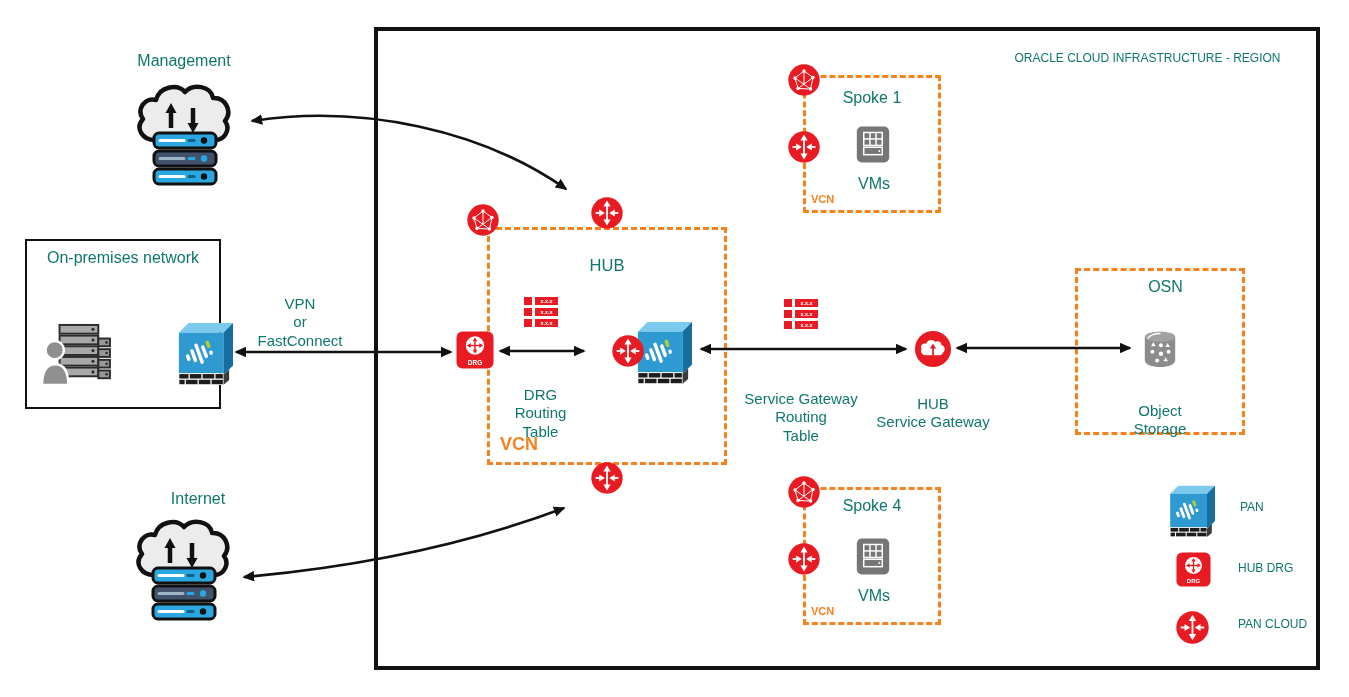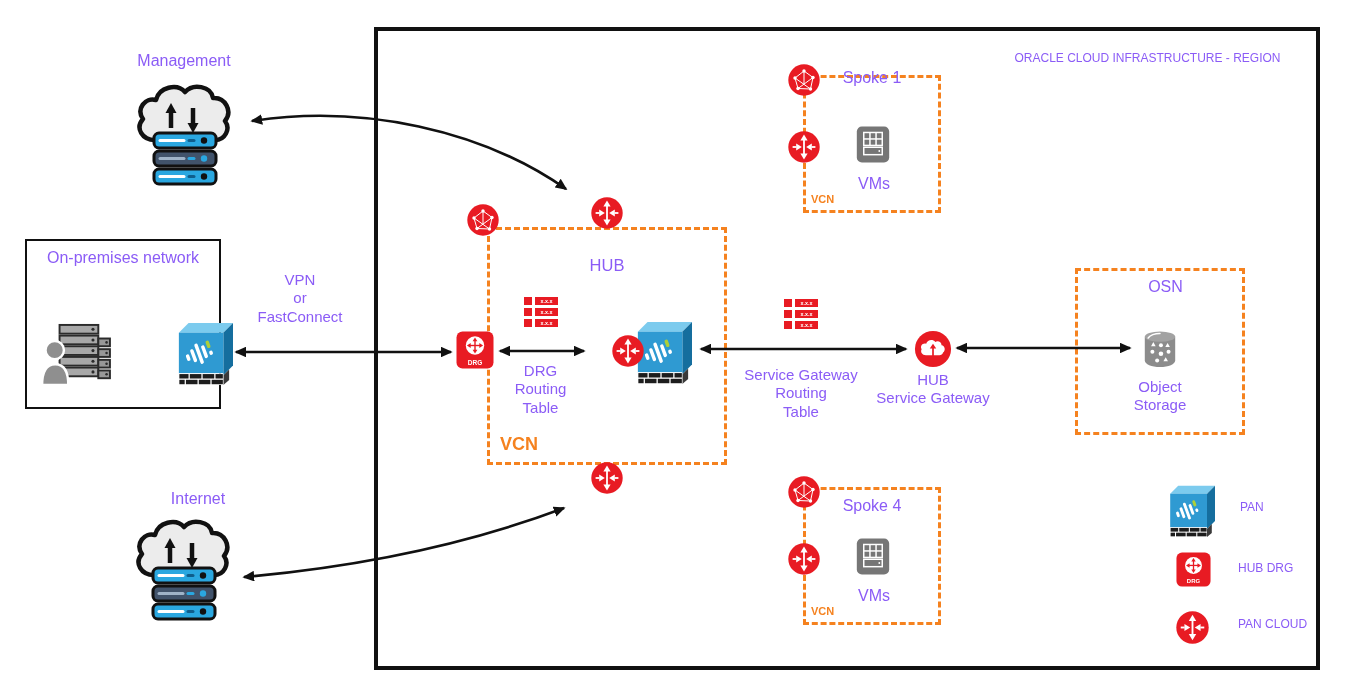--- a/index.html
+++ b/index.html
@@ -4,23 +4,23 @@
 <style>
   * { box-sizing: border-box; margin: 0; padding: 0; }
   body { background: #fff; font-family: "Liberation Sans", sans-serif; }
   .stage { position: relative; width: 1349px; height: 697px; background: #fff; overflow: hidden; }
   .layer-arrows { position: absolute; left: 0; top: 0; z-index: 5; pointer-events: none; }
   .arr { fill: none; stroke: #111; stroke-width: 2.6px;
          marker-start: url(#ah); marker-end: url(#ah); }
   .box-solid { position: absolute; border: 4px solid #111; background: transparent; z-index: 1; }
   .box-solid-thin { position: absolute; border: 2.5px solid #111; background: transparent; z-index: 1; }
   .box-dashed { position: absolute; border: 3px dashed #f5821f; background: transparent; z-index: 2; }
-  .lbl { position: absolute; color: #8b5cf6; z-index: 10; line-height: 1.22; }
+  .lbl { position: absolute; color: #0f766e; z-index: 10; line-height: 1.22; }
   .center { text-align: center; }
-  .pre { white-space: pre-line; }
+  .pre { white-space: pre-line; margin-top: 24px; }
   .t13 { font-size: 12px; }
   .t15 { font-size: 15px; }
   .t16 { font-size: 16px; }
   .t17 { font-size: 12px; }
   .vcn-big { font-size: 18px; font-weight: bold; color: #f5821f; }
   .vcn-small { font-size: 11px; font-weight: bold; color: #f5821f; }
   .ic { position: absolute; z-index: 10; overflow: visible; }
 </style>
 </head>
 <body>
@@ -189,21 +189,21 @@
   <div class="lbl t13" style="left:1000px; top:51px; width:295px; text-align:center;">ORACLE CLOUD INFRASTRUCTURE - REGION</div>
 
   <div class="box-solid-thin" style="left:25px; top:239px; width:196px; height:170px;"></div>
   <div class="lbl t16 center" style="left:28px; top:248px; width:190px;">On-premises network</div>
 
   <div class="box-dashed" style="left:487px; top:227px; width:240px; height:238px;"></div>
   <div class="lbl" style="left:487px; top:255px; width:240px; text-align:center; font-size:16.5px; font-weight:500;">HUB</div>
   <div class="lbl vcn-big" style="left:500px; top:434px;">VCN</div>
 
   <div class="box-dashed" style="left:803px; top:75px; width:138px; height:138px;"></div>
-  <div class="lbl t16" style="left:803px; top:68px; width:138px; text-align:center;">Spoke 1</div>
+  <div class="lbl t16" style="left:803px; top:88px; width:138px; text-align:center;">Spoke 1</div>
   <div class="lbl t16" style="left:840px; top:174px; width:68px; text-align:center;">VMs</div>
   <div class="lbl vcn-small" style="left:811px; top:193px;">VCN</div>
 
   <div class="box-dashed" style="left:803px; top:487px; width:138px; height:138px;"></div>
   <div class="lbl t16" style="left:803px; top:496px; width:138px; text-align:center;">Spoke 4</div>
   <div class="lbl t16" style="left:840px; top:586px; width:68px; text-align:center;">VMs</div>
   <div class="lbl vcn-small" style="left:811px; top:605px;">VCN</div>
 
   <div class="box-dashed" style="left:1075px; top:268px; width:170px; height:167px;"></div>
   <div class="lbl t16" style="left:1075px; top:277px; width:181px; text-align:center;">OSN</div>

